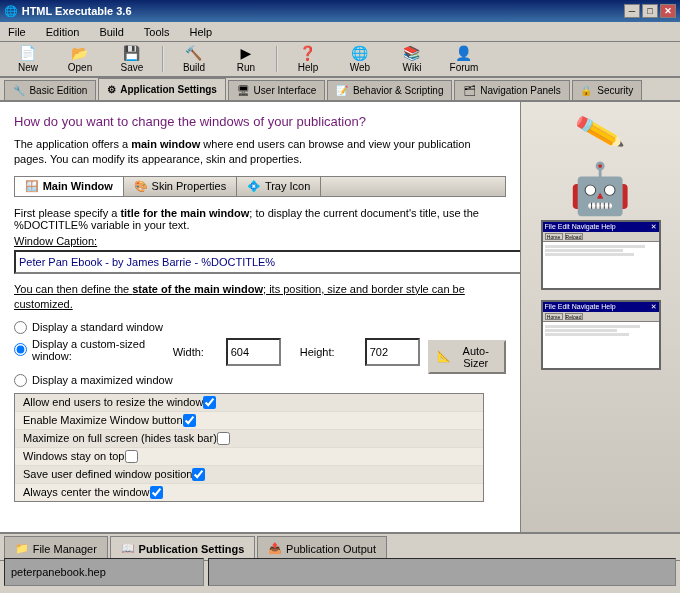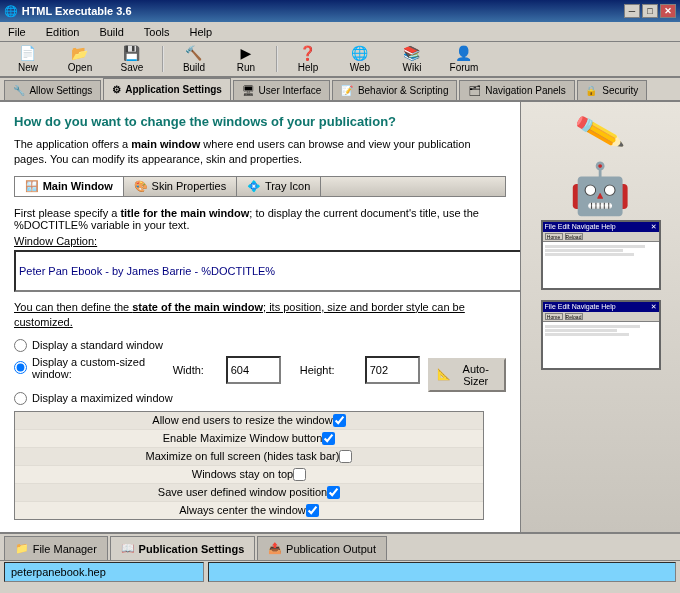--- a/index.html
+++ b/index.html
@@ -120,22 +120,22 @@
       align-items: flex-start;
       justify-content: center;
       padding-top: 10px;
       overflow: hidden;
       position: relative;
     }
 
     
     .page-title {
       font-size: 13px;
-      font-weight: bold;
-      color: #0f766e;
+      font-weight: normal;
+      color: #701a75;
       margin-bottom: 8px;
     }
     .description { font-size: 11px; margin-bottom: 8px; line-height: 1.4; }
     .description strong { font-weight: bold; }
 
     
     .sub-tabs {
       display: flex;
       background: linear-gradient(to bottom, #e8e4dc, #c8c4bc);
       border: 1px solid #808080;
@@ -155,21 +155,21 @@
     
     .section-label { font-size: 11px; margin-bottom: 4px; }
     .section-label strong { font-weight: bold; }
     .window-caption-label { font-size: 11px; margin-bottom: 3px; text-decoration: underline; }
 
     .text-input {
       width: 508px;
       height: 20px;
       border: 2px inset #808080;
       font-size: 11px;
-      padding: 19px 3px;
+      padding: 10px 3px;
       background: white;
       color: #000080;
       font-family: Tahoma, Arial, sans-serif;
     }
 
     .state-desc { font-size: 11px; margin: 8px 0; line-height: 1.4; text-decoration: underline; }
 
     .radio-group { margin-bottom: 4px; }
     .radio-label { display: flex; align-items: center; gap: 5px; font-size: 11px; cursor: pointer; margin-bottom: 4px; }
     .radio-label input[type=radio] { margin: 0; }
@@ -205,21 +205,21 @@
 
     
     .options-table {
       width: 470px;
       border: 1px solid #808080;
       margin-top: 6px;
     }
     .option-row {
       display: flex;
       align-items: center;
-      justify-content: center;
+      justify-content: flex-start;
       padding: 2px 8px;
       font-size: 11px;
       border-bottom: 1px solid #e0dcd4;
       background: #f0ece4;
     }
     .option-row:last-child { border-bottom: none; }
     .option-row:nth-child(odd) { background: #e8e4dc; }
     .option-row input[type=checkbox] { margin: 0; }
 
     
@@ -256,22 +256,22 @@
       height: 22px;
       display: flex;
       align-items: center;
       padding: 0 4px;
       gap: 4px;
     }
     .status-item {
       border: 1px inset #808080;
       padding: 1px 6px;
       font-size: 11px;
-      background: #7dd3fc;
-      height: 20px;
+      background: #a3a3a3;
+      height: 28px;
       display: flex;
       align-items: center;
     }
     .status-item-wide { width: 200px; }
     .screen-mini {
       background: white;
       border: 2px solid #666;
       width: 120px;
       height: 70px;
       display: flex;
@@ -381,21 +381,21 @@
   </button>
   <button class="toolbar-btn">
     <span class="btn-icon">👤</span>
     <span>Forum</span>
   </button>
 </div>
 
 <div class="main-tabs">
   <div class="main-tab">
     <span>🔧</span>
-    <span>Allow Settings</span>
+    <span>Basic Edition</span>
   </div>
   <div class="main-tab active">
     <span>⚙</span>
     <span>Application Settings</span>
   </div>
   <div class="main-tab">
     <span>🖥</span>
     <span>User Interface</span>
   </div>
   <div class="main-tab">

